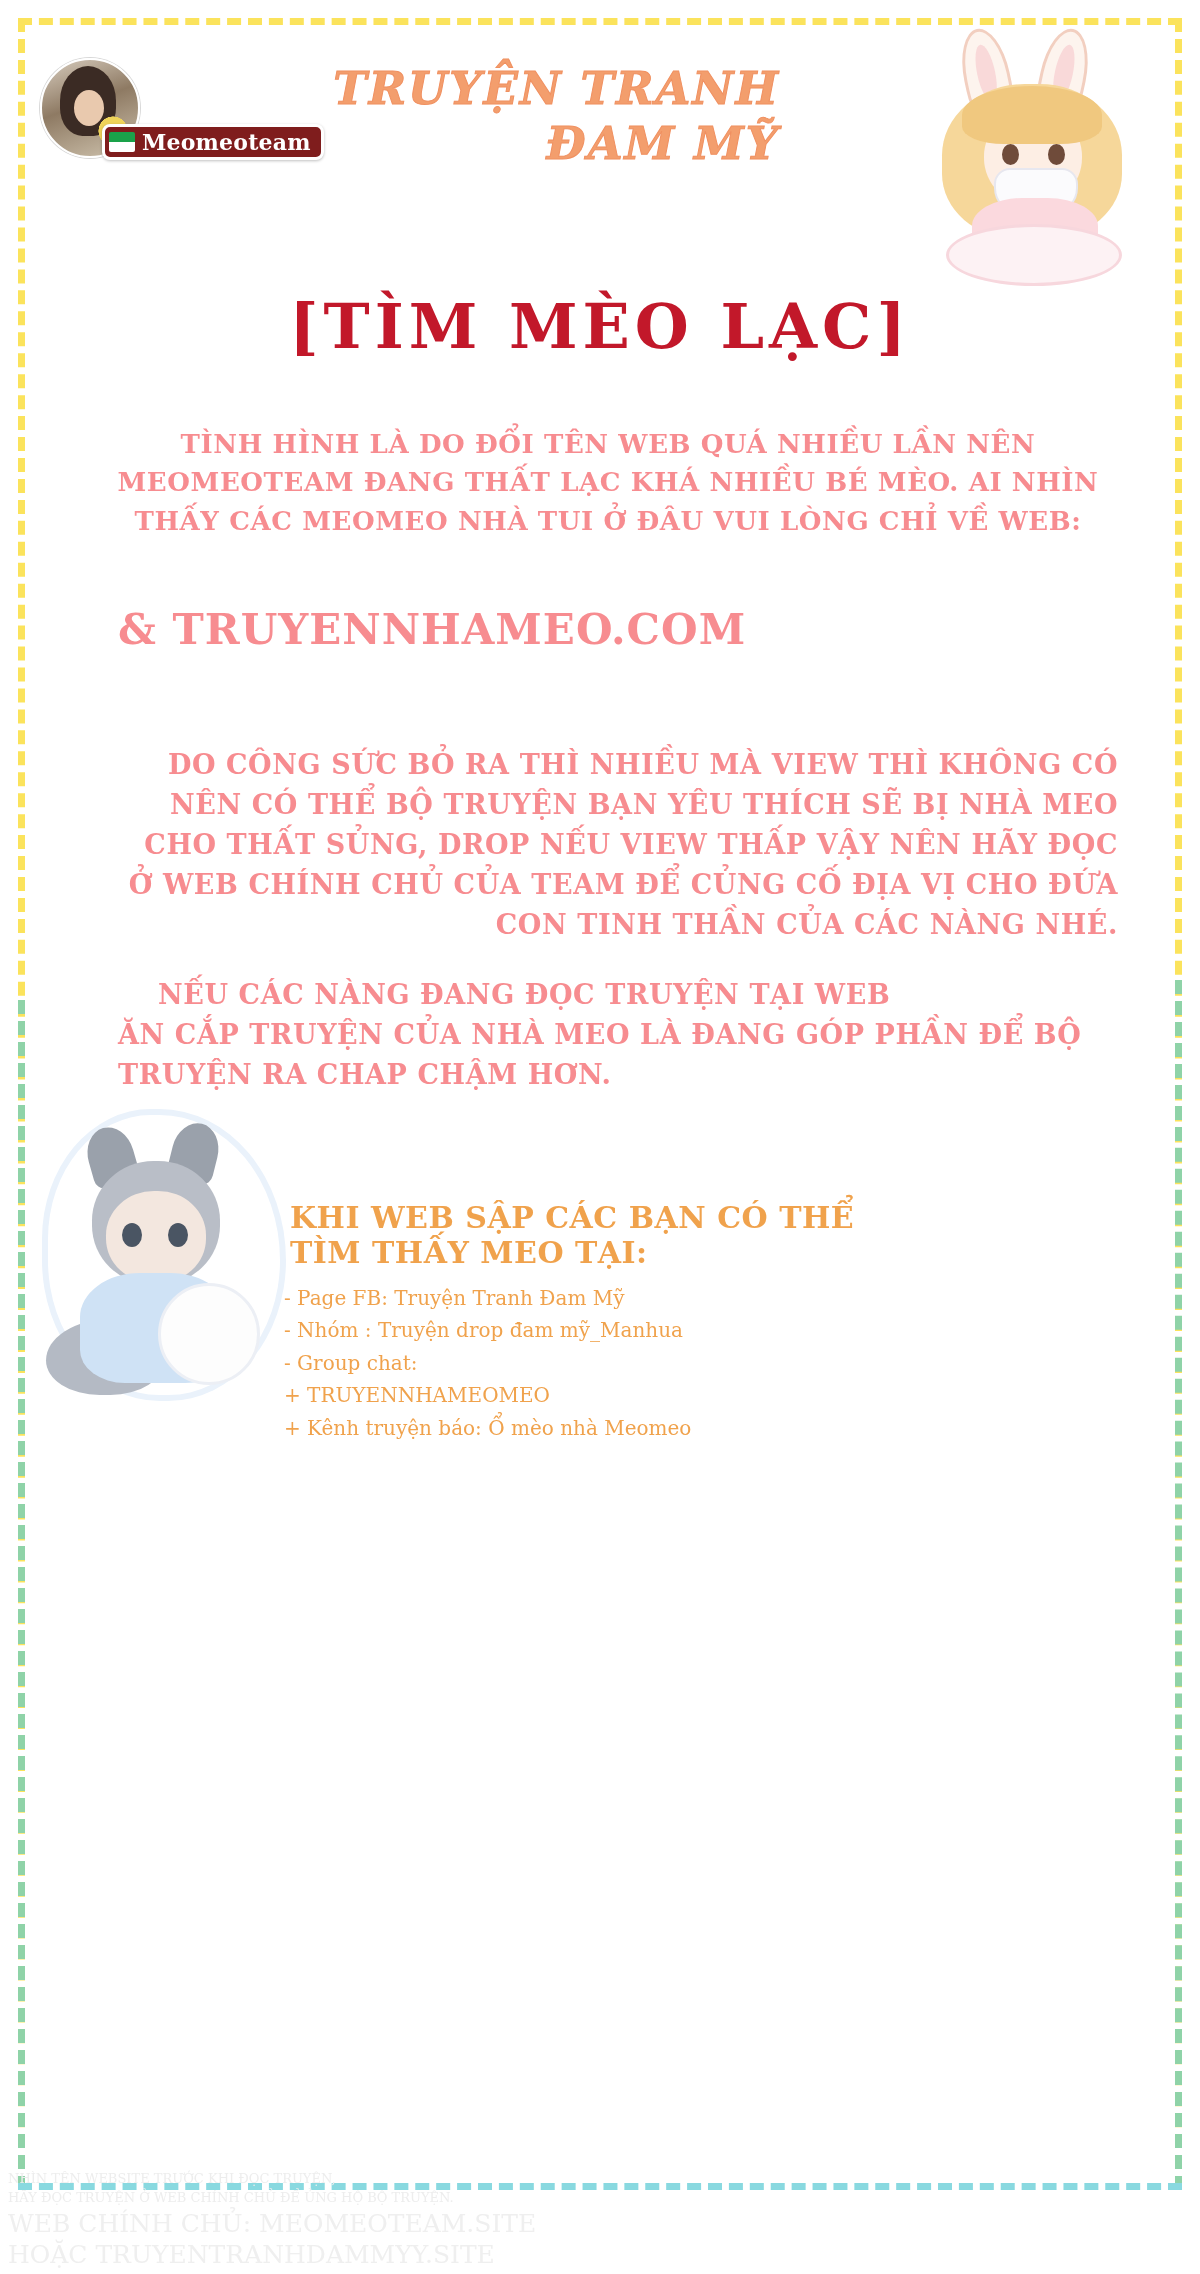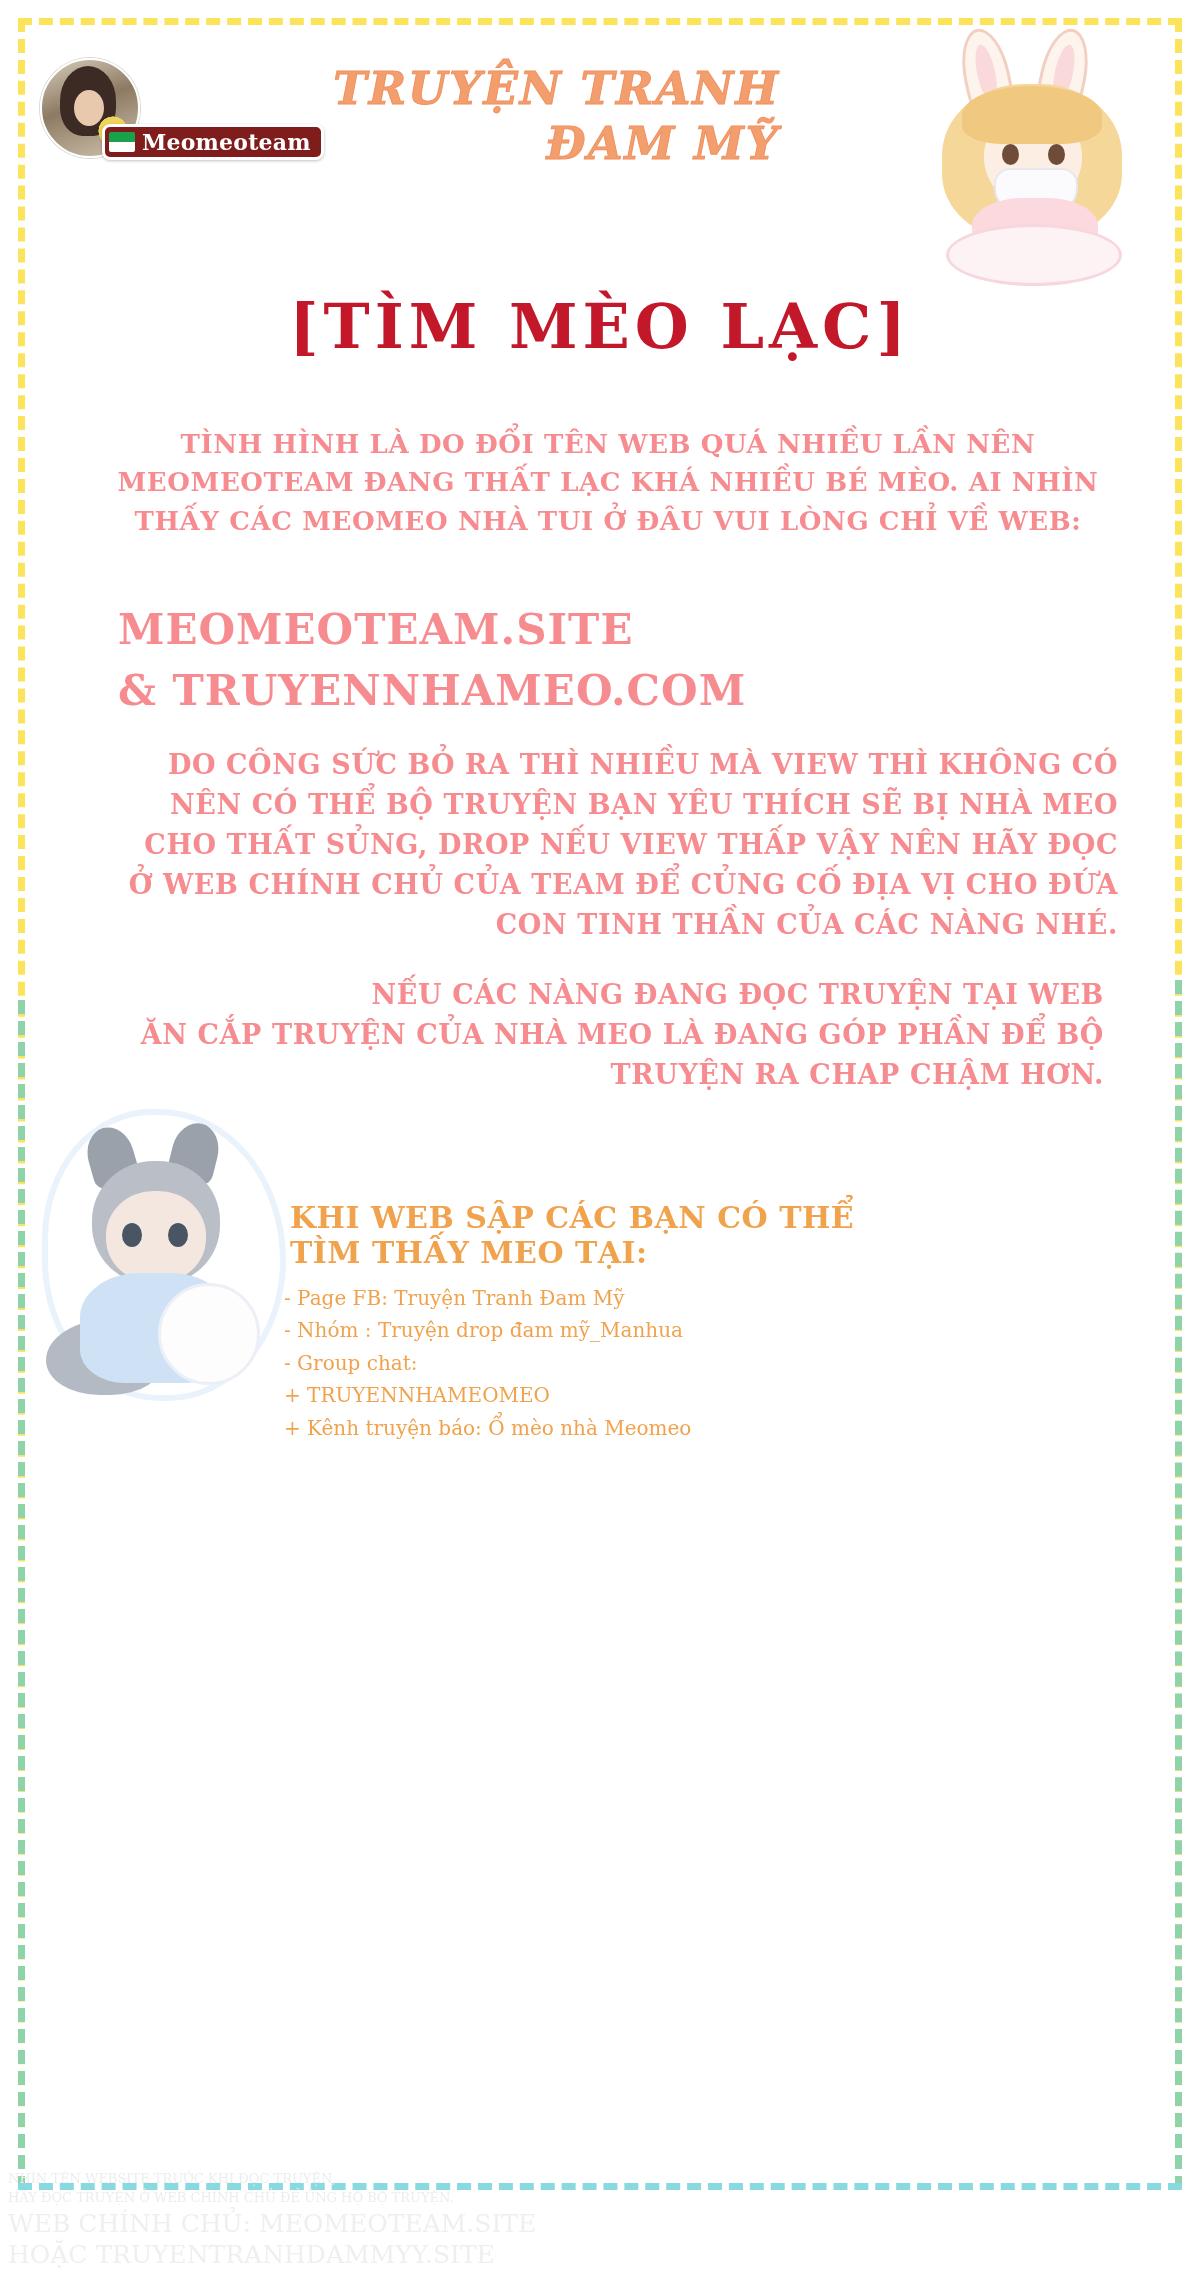--- a/index.html
+++ b/index.html
@@ -248,21 +248,21 @@
   }
   .para-2 {
     left: 118px; right: 82px; top: 745px;
     font-size: 27px;
     text-align: right;
     text-indent: 40px;
   }
   .para-3 {
     left: 118px; right: 96px; top: 975px;
     font-size: 27px;
-    text-align: right;
+    text-align: left;
   }
   .para-3 .indent { display: block; text-indent: 40px; }
 
   
   .wolf {
     position: absolute;
     left: 40px;
     top: 1105px;
     width: 250px;
     height: 300px;
@@ -414,21 +414,20 @@
     <div class="mask"></div>
     <div class="body"></div>
     <div class="plush"></div>
   </div>
 
   <div class="title">[Tìm Mèo Lạc]</div>
 
   <div class="para para-1">Tình hình là do đổi tên web quá nhiều lần nên Meomeoteam đang thất lạc khá nhiều bé mèo. Ai nhìn thấy các Meomeo nhà tui ở đâu vui lòng chỉ về web:</div>
 
   <div class="sites">
-    <div>MEOMEOTEAM.SITE</div>
     <div>&amp; TRUYENNHAMEO.COM</div>
   </div>
 
   <div class="para para-2">Do công sức bỏ ra thì nhiều mà view thì không có nên có thể bộ truyện bạn yêu thích sẽ bị nhà Meo cho thất sủng, drop nếu view thấp vậy nên hãy đọc ở web chính chủ của team để củng cố địa vị cho đứa con tinh thần của các nàng nhé.</div>
   <div class="para para-3">
     <span class="indent">Nếu các nàng đang đọc truyện tại web</span>
     <span>ăn cắp truyện của nhà Meo là đang góp phần để bộ truyện ra chap chậm hơn.</span>
   </div>
 
   <div class="wolf">

